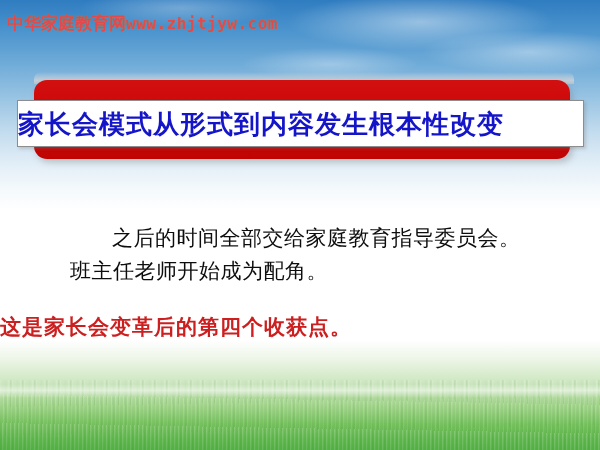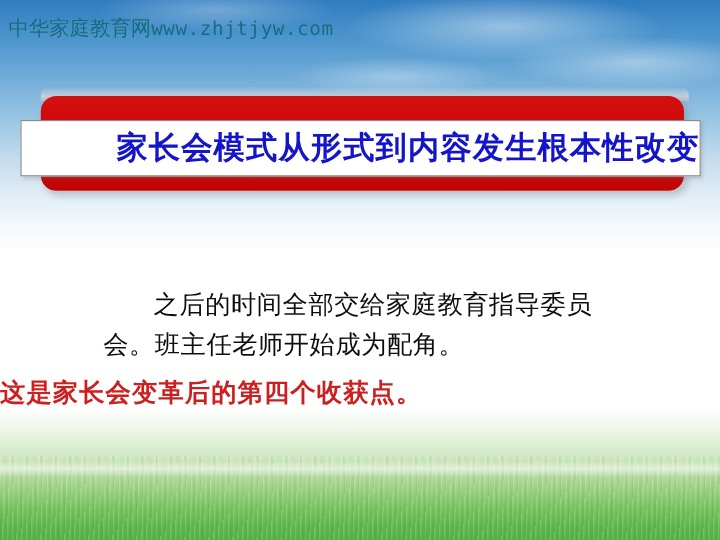--- a/index.html
+++ b/index.html
@@ -77,23 +77,23 @@
     background: linear-gradient(to bottom, rgba(255,255,255,0) 0%, rgba(255,255,255,0.55) 45%, rgba(255,255,255,0) 100%);
   }
 
   
   .watermark {
     position: absolute;
     left: 7px;
     top: 12px;
     font-family: "DejaVu Sans", "Liberation Sans", sans-serif;
     font-size: 17px;
-    font-weight: normal;
+    font-weight: bold;
     letter-spacing: 0px;
-    color: #0369a1;
+    color: #ef4444;
     opacity: 0.92;
     white-space: nowrap;
     text-shadow: 0 0 1px rgba(160,160,30,0.7);
   }
   .watermark .wm-url {
     font-family: "DejaVu Sans Mono", "Liberation Mono", monospace;
     font-size: 16px;
     letter-spacing: 0.5px;
   }
 
@@ -127,21 +127,21 @@
     left: 17px;
     top: 100px;
     width: 567px;
     height: 47px;
     background: #ffffff;
     border: 1px solid #8d8d8d;
     box-sizing: border-box;
     box-shadow: 2px 2px 3px rgba(120,120,120,0.30);
     display: flex;
     align-items: center;
-    justify-content: flex-end;
+    justify-content: flex-start;
   }
   .title-text {
     font-family: "DejaVu Sans", "Liberation Sans", sans-serif;
     font-size: 26px;
     font-weight: bold;
     color: #1414c8;
     letter-spacing: 1px;
     line-height: 1;
     white-space: nowrap;
   }
@@ -153,21 +153,21 @@
     top: 222px;
     width: 470px;
   }
   .body-para {
     font-family: "DejaVu Sans", "Liberation Sans", sans-serif;
     font-size: 21px;
     color: #0d0d0d;
     line-height: 33px;
     text-indent: 42px;
     letter-spacing: 0.5px;
-    margin: 16px;
+    margin: 0;
   }
   .highlight-block {
     position: absolute;
     left: 0;
     top: 315px;
     width: 600px;
     text-align: left;
   }
   .highlight-text {
     font-family: "DejaVu Sans", "Liberation Sans", sans-serif;

